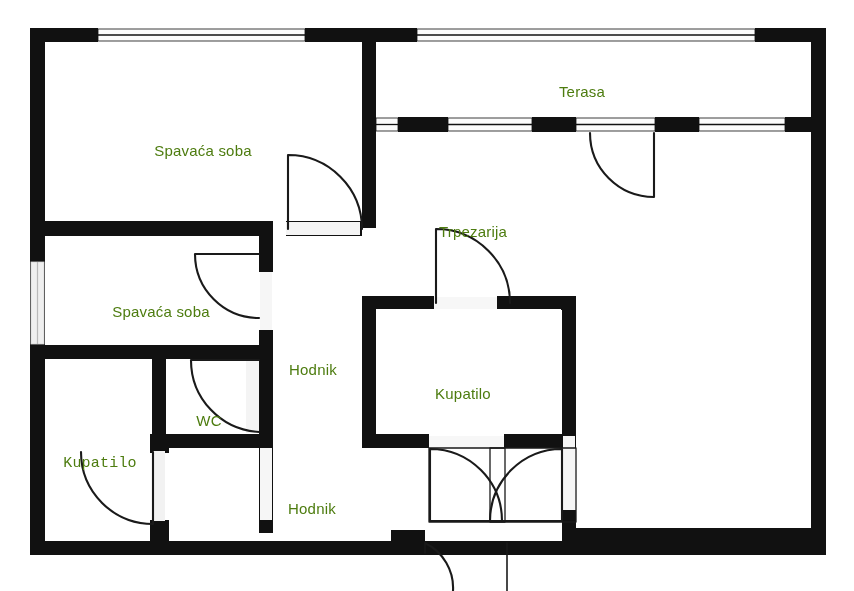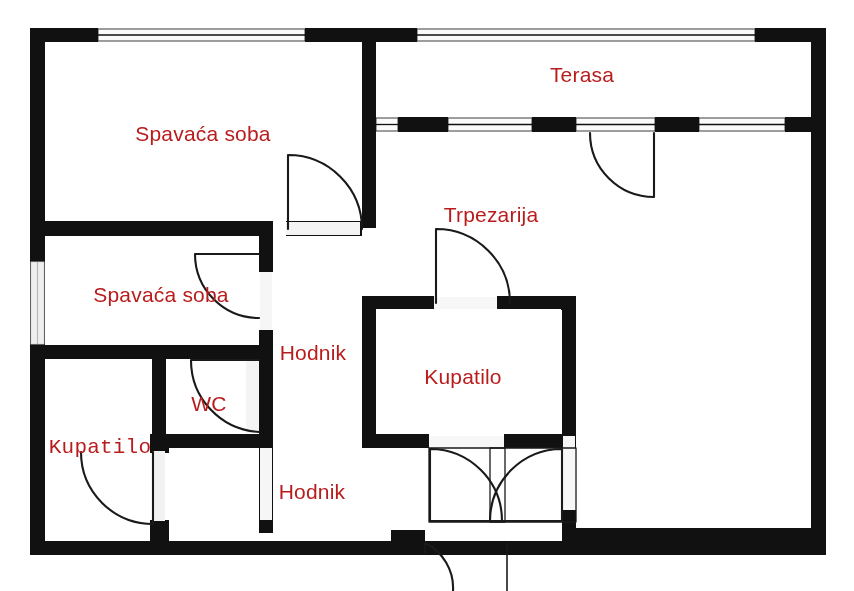--- a/index.html
+++ b/index.html
@@ -20,28 +20,29 @@
   }
   #plan-svg {
     position: absolute;
     left: 0;
     top: 0;
     width: 854px;
     height: 591px;
   }
   .room-label {
     position: absolute;
-    color: #b91c1c;
+    color: #4d7c0f;
     font-family: "Liberation Sans", sans-serif;
-    font-size: 21px;
+    font-size: 15px;
     font-weight: 400;
     white-space: nowrap;
     letter-spacing: 0.2px;
     transform: translate(-50%, -50%);
     user-select: none;
+    margin-top: 16px;
   }
 </style>
 </head>
 <body>
 
 <div id="plan-root">
 
   <svg id="plan-svg" viewBox="0 0 854 591">
 
     <g id="walls-layer" fill="#111111">
@@ -141,20 +142,20 @@
 
       <rect x="429" y="448" width="76" height="74" stroke="#1a1a1a" stroke-width="1.3" fill="none"></rect>
       <rect x="490" y="448" width="86" height="74" stroke="#1a1a1a" stroke-width="1.3" fill="none"></rect>
     </g>
 
   </svg>
 
   <div class="room-label" style="left:203px; top:134px;">Spavaća soba</div>
   <div class="room-label" style="left:582px; top:75px;">Terasa</div>
   <div class="room-label" style="left:161px; top:295px;">Spavaća soba</div>
-  <div class="room-label" style="left:491px; top:215px;text-align:right;">Trpezarija</div>
+  <div class="room-label" style="left:473px; top:215px;text-align:right;">Trpezarija</div>
   <div class="room-label" style="left:313px; top:353px;">Hodnik</div>
   <div class="room-label" style="left:463px; top:377px;">Kupatilo</div>
   <div class="room-label" style="left:209px; top:404px;">WC</div>
   <div class="room-label" style="left:100px; top:447px;font-family:Liberation Mono, monospace;">Kupatilo</div>
   <div class="room-label" style="left:312px; top:492px;">Hodnik</div>
 
 </div>
 
 </body></html>

